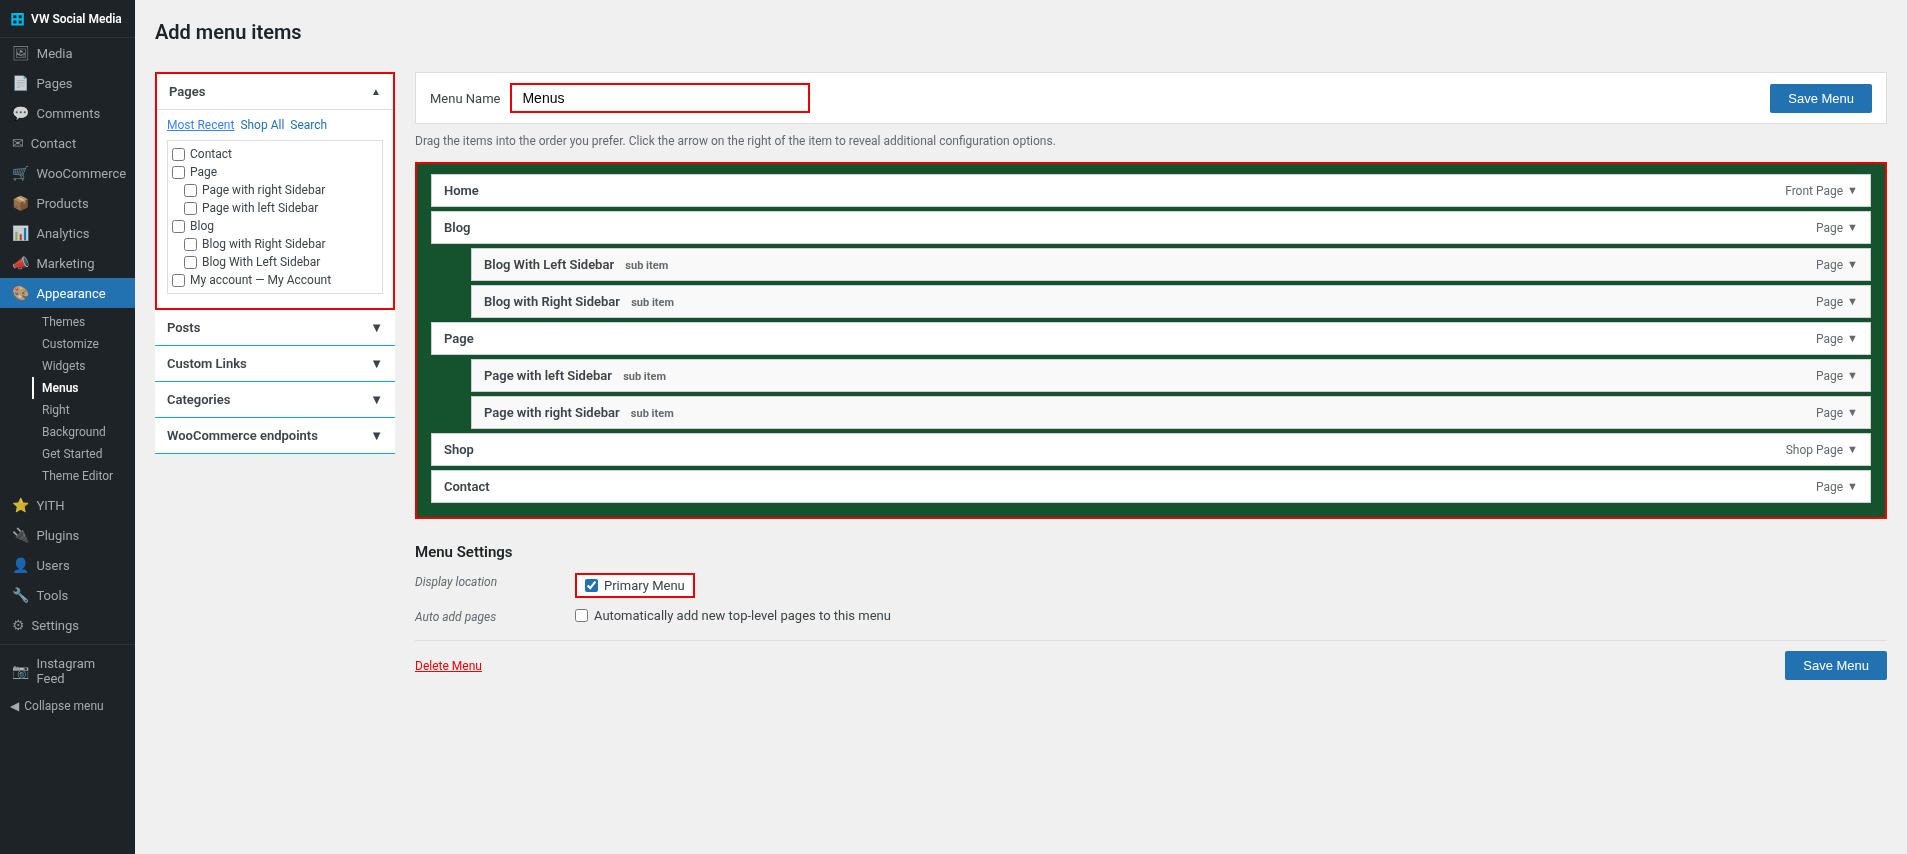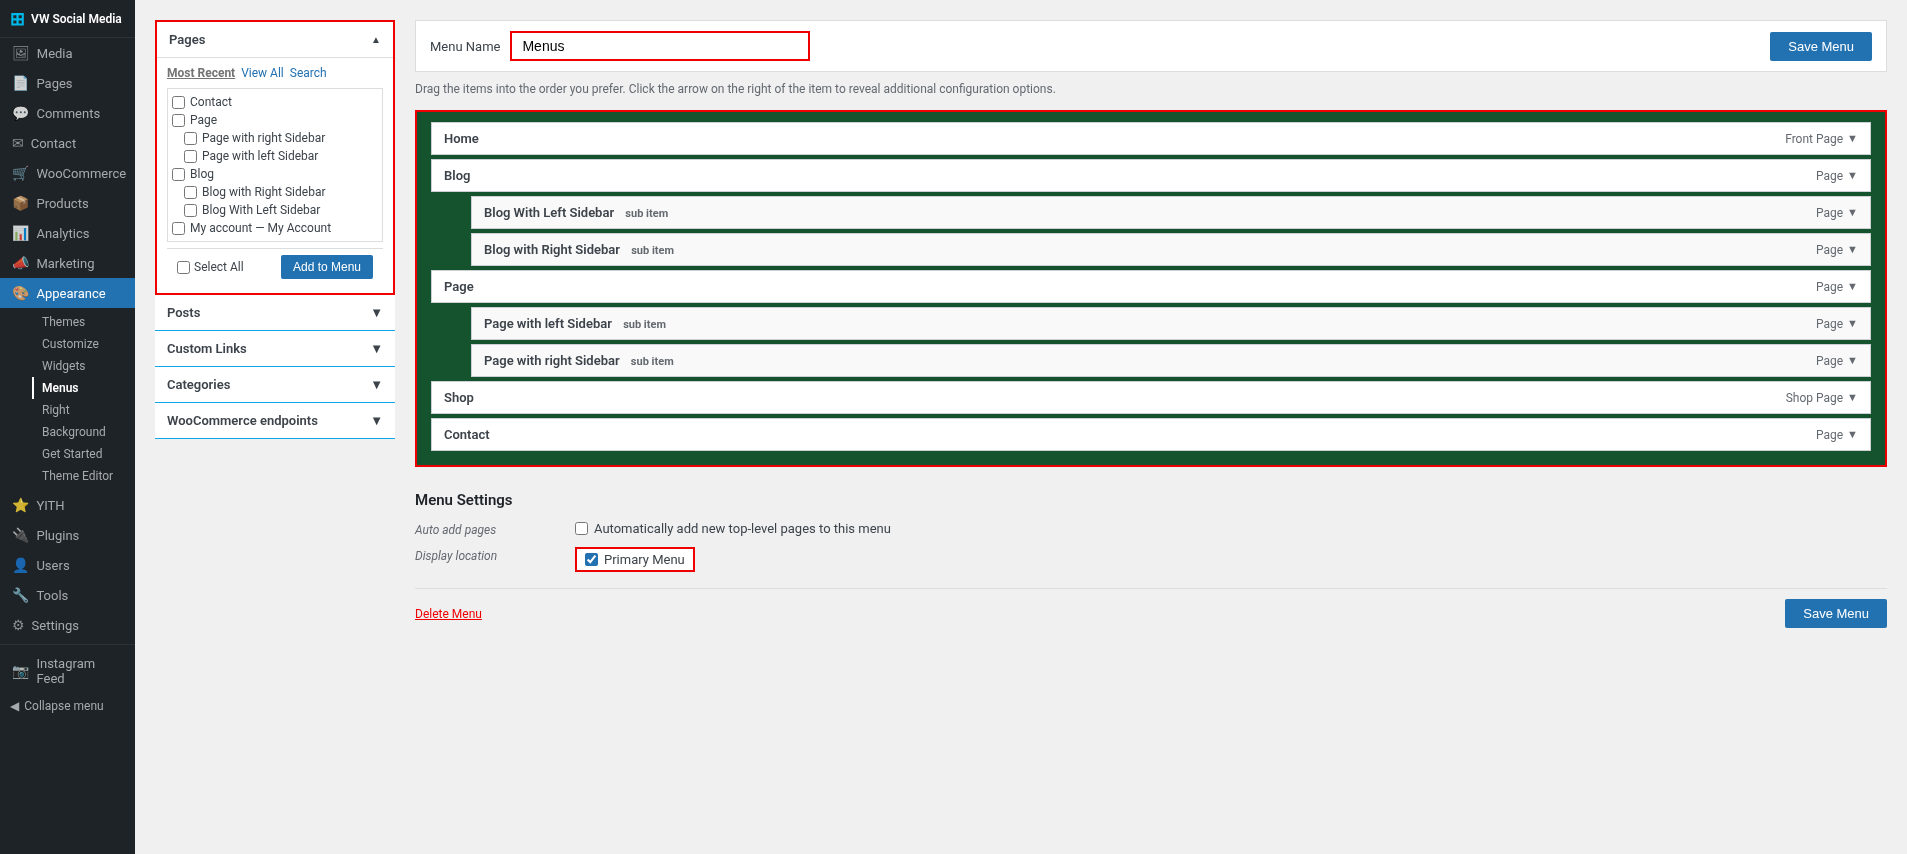--- a/index.html
+++ b/index.html
@@ -32,21 +32,21 @@
 
     
     .add-menu-panel { border: 2px solid #e00; background: #fff; }
 
     
     .accordion-header { padding: 10px 12px; display: flex; justify-content: space-between; align-items: center; background: #fff; cursor: pointer; font-size: 13px; font-weight: 600; color: #3c434a; }
     .accordion-header .arrow { font-size: 10px; }
     .accordion-body { padding: 8px 10px; border-top: 1px solid #ddd; }
     .tabs-row { display: flex; gap: 6px; margin-bottom: 8px; font-size: 12px; }
     .tab-link { color: #2271b1; cursor: pointer; text-decoration: none; }
-    .tab-link.active-tab { font-weight: 700; color: #737373; text-decoration: underline; }
+    .tab-link.active-tab { font-weight: 400; color: #3b82f6; text-decoration: underline; }
     .page-list { max-height: 160px; overflow-y: auto; font-size: 12px; border: 1px solid #ddd; padding: 4px; margin-bottom: 6px; }
     .page-list-item { display: flex; align-items: center; gap: 5px; padding: 2px 0; }
     .page-list-item.indent1 { padding-left: 12px; }
     .page-list-item input[type="checkbox"] { margin: 0; }
     .panel-footer { display: flex; justify-content: space-between; align-items: center; padding: 6px 10px; border-top: 1px solid #ddd; }
     .select-all-label { font-size: 12px; display: flex; align-items: center; gap: 4px; }
     .btn-add-menu { background: #2271b1; color: #fff; border: none; padding: 5px 12px; cursor: pointer; font-size: 12px; border-radius: 2px; }
 
     
     .collapsed-section { border-bottom: 1px solid #0ea5e9; }
@@ -166,34 +166,39 @@
     <span>Instagram Feed</span>
   </div>
   <div class="sidebar-bottom">
     <span>◀</span>
     <span>Collapse menu</span>
   </div>
 </nav>
 
 <div class="main">
   <div class="content">
+    <div style="display:flex; justify-content:space-between; align-items:flex-start; margin-bottom:12px;">
+      <div style="flex:1;">
+        <h1 class="page-title">Add menu items</h1>
+      </div>
+    </div>
 
     <div class="layout">
 
       <div class="left-col">
 
         <div class="add-menu-panel">
           <div class="accordion-header">
             <span>Pages</span>
             <span class="arrow">▲</span>
           </div>
           <div class="accordion-body">
             <div class="tabs-row">
               <a class="tab-link active-tab">Most Recent</a>
-              <a class="tab-link">View All</a>
+              <a class="tab-link">Shop All</a>
               <a class="tab-link">Search</a>
             </div>
             <div class="page-list">
               <div class="page-list-item">
                 <input type="checkbox" style="">
                 <span>Contact</span>
               </div>
               <div class="page-list-item">
                 <input type="checkbox" style="">
                 <span>Page</span>
@@ -216,27 +221,20 @@
               </div>
               <div class="page-list-item indent1">
                 <input type="checkbox" style="">
                 <span>Blog With Left Sidebar</span>
               </div>
               <div class="page-list-item">
                 <input type="checkbox" style="">
                 <span>My account — My Account</span>
               </div>
             </div>
-            <div class="panel-footer">
-              <label class="select-all-label">
-                <input type="checkbox" style="">
-                <span>Select All</span>
-              </label>
-              <button class="btn-add-menu">Add to Menu</button>
-            </div>
           </div>
         </div>
 
         <div class="collapsed-section">
           <div class="collapsed-header">
             <span>Posts</span>
             <span>▼</span>
           </div>
         </div>
 
@@ -354,41 +352,41 @@
             <span class="menu-item-type">
               Page
               <span class="dropdown-arrow">▼</span>
             </span>
           </div>
 
         </div>
 
         <div class="menu-settings">
           <h3>Menu Settings</h3>
-
-          <div class="settings-row">
-            <span class="settings-label">Auto add pages</span>
-            <div class="settings-content">
-              <label class="settings-checkbox-row">
-                <input type="checkbox" style="">
-                <span>Automatically add new top-level pages to this menu</span>
-              </label>
-            </div>
-          </div>
 
           <div class="settings-row">
             <span class="settings-label">Display location</span>
             <div class="settings-content">
               <div class="primary-menu-checkbox-wrap">
                 <input type="checkbox" checked="" style="">
                 <span>Primary Menu</span>
               </div>
             </div>
           </div>
 
+          <div class="settings-row">
+            <span class="settings-label">Auto add pages</span>
+            <div class="settings-content">
+              <label class="settings-checkbox-row">
+                <input type="checkbox" style="">
+                <span>Automatically add new top-level pages to this menu</span>
+              </label>
+            </div>
+          </div>
+
           <div class="delete-menu-row">
             <a class="delete-menu-link">Delete Menu</a>
             <button class="save-menu-btn-bottom">Save Menu</button>
           </div>
         </div>
 
       </div>
     </div>
   </div>
 </div>

